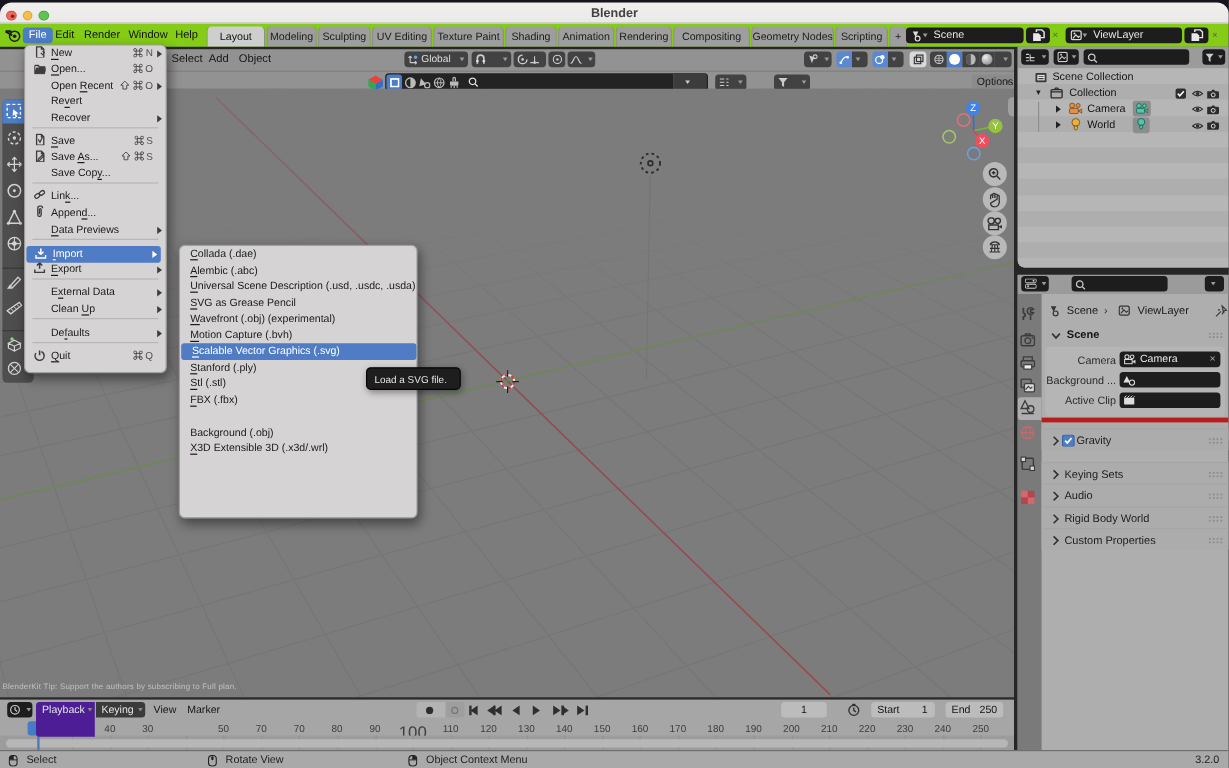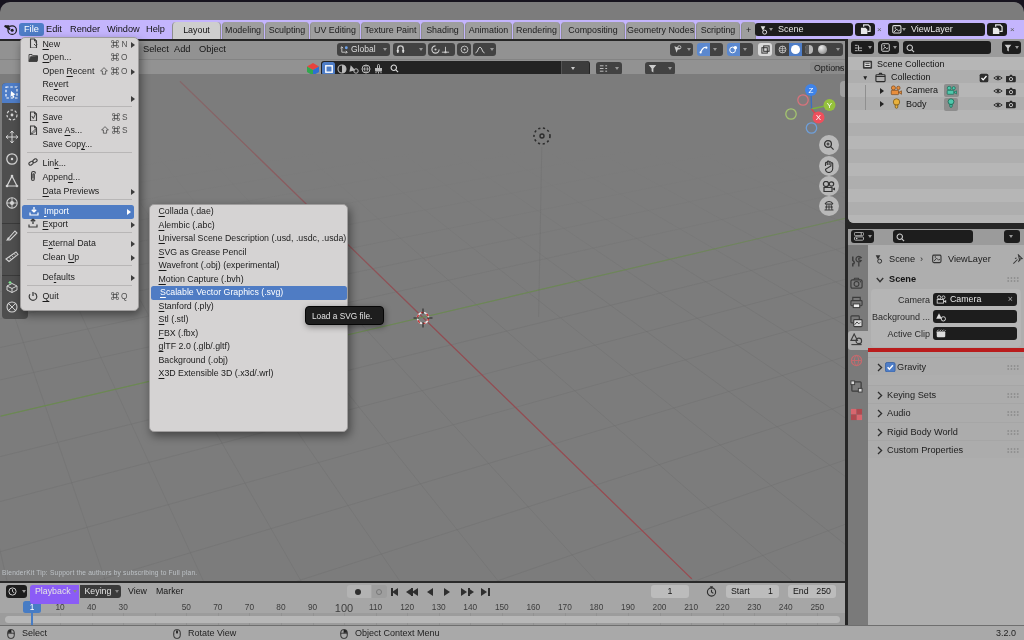--- a/index.html
+++ b/index.html
@@ -4,21 +4,21 @@
 *{margin:0;padding:0;box-sizing:border-box}
 html,body{width:1024px;height:640px;overflow:hidden}
 body{font-family:"Liberation Sans",sans-serif;background:#17141f;position:relative}
 .abs{position:absolute}
 #win{position:absolute;left:0;top:2px;width:1024px;height:638px;background:#7c7c7c;border-radius:10px 10px 0 0;overflow:hidden}
 
 #titlebar{position:absolute;left:0;top:0;width:1024px;height:18px;background:linear-gradient(#f2f0ef,#ebe9e8);border-bottom:1px solid #c9c7c6}
 .tl{position:absolute;top:6.5px;width:8.5px;height:8.5px;border-radius:50%}
 #title{position:absolute;top:3px;left:0;width:1024px;text-align:center;font-size:10.5px;font-weight:bold;color:#424242}
 
-#topbar{position:absolute;left:0;top:18px;width:1024px;height:21px;background:#c4b5fd}
+#topbar{position:absolute;left:0;top:18px;width:1024px;height:21px;background:#84cc16}
 .menu{position:absolute;top:2.5px;height:13.5px;line-height:13.5px;font-size:9.2px;color:#111;padding:0 5px;border-radius:3px}
 .tab{position:absolute;top:2px;height:16.5px;line-height:16.5px;font-size:8.9px;white-space:nowrap;overflow:hidden;color:#1c1c1c;text-align:center;background:#9e9e9e;border-radius:4px 4px 0 0;border-left:1px solid #8e8e8e;border-right:1px solid #8e8e8e}
 .tab.act{background:#cecece;color:#111}
 .dk{background:#1d1d1d;color:#e7e7e7;border-radius:3px}
 
 #row2{position:absolute;left:0;top:36.5px;width:845px;height:20px;background:#929292;border-top:2px solid #262626}
 #row3{position:absolute;left:0;top:56.5px;width:845px;height:15.5px;background:#929292;border-top:1px solid #838383}
 .hmenu{position:absolute;top:0;height:17.5px;line-height:17.5px;font-size:9.3px;color:#161616}
 .pill{position:absolute;top:2.5px;height:12.5px;background:#424242;border-radius:3px;color:#ddd;font-size:8.5px;line-height:12.5px}
 
@@ -42,20 +42,28 @@
 .cv{position:absolute;width:0;height:0;border-left:2.8px solid transparent;border-right:2.8px solid transparent;border-top:3.8px solid #999}
 .ra{position:absolute;width:0;height:0;border-top:3px solid transparent;border-bottom:3px solid transparent;border-left:4px solid #3c3c3c}
 .olrow{left:0;width:176px;height:13.2px;font-size:9px;color:#141414;line-height:13.2px}
 .ol-ic{position:absolute}
 .lab{left:20px;width:62px;text-align:right;font-size:9px;color:#2a2a2a}
 #sbar span{position:absolute}
 u{text-decoration-thickness:1px;text-underline-offset:1.5px}
 </style></head>
 <body>
 <div id="win">
+<div id="titlebar">
+ <div class="tl" style="left:5.4px;background:#ee6a5e;border:0.5px solid #d5574c">
+        <div style="position:absolute;left:2.6px;top:2.6px;width:3px;height:3px;border-radius:50%;background:#8c1c10"></div>
+      </div>
+ <div class="tl" style="left:18.6px;background:#f5bd4f;border:0.5px solid #dfa73c"></div>
+ <div class="tl" style="left:32.3px;background:#61c354;border:0.5px solid #4fae43"></div>
+ <div id="title">Blender</div>
+</div>
 
 <div id="topbar">
  <svg class="abs" style="left:4px;top:3px" width="15" height="13" viewBox="0 0 22 18">
         <g fill="none" stroke="#1d1d1d" stroke-width="1.8">
           <circle cx="12" cy="10" r="6.2"></circle>
           <circle cx="12" cy="10" r="2.2" fill="#1d1d1d" stroke="none"></circle>
           <path d="M1 4 L9 9" stroke-width="2.5"></path>
           <path d="M1 4 L8 4" stroke-width="2.5"></path>
         </g>
       </svg>
@@ -485,21 +493,21 @@
             <path d="M4 2.5 l1-1.5 h2 l1 1.5 h2.4 a1.5 1.5 0 0 1 1.5 1.5 v4.5 a1.5 1.5 0 0 1 -1.5 1.5 h-9.8 a1.5 1.5 0 0 1 -1.5 -1.5 V4 a1.5 1.5 0 0 1 1.5 -1.5 Z" fill="#2c2c2c"></path>
             <circle cx="6" cy="6.2" r="2" fill="none" stroke="#ddd" stroke-width="1"></circle>
           </svg>
  </div>
  <div class="abs olrow" style="top:59.1px">
           <div class="ra" style="left:32px;top:3.5px;border-left-color:#222"></div>
    <svg class="abs" style="left:43px;top:0.5px" width="11" height="12" viewBox="0 0 11 12">
             <circle cx="5.5" cy="4" r="3.2" fill="#e9b13c" stroke="#7a5a1e" stroke-width="0.8"></circle>
             <path d="M4.2 7 h2.6 v2 a1.3 1.3 0 0 1 -2.6 0 Z" fill="#e9b13c" stroke="#7a5a1e" stroke-width="0.8"></path>
           </svg>
-   <span style="position:absolute;left:58px">Body</span>
+   <span style="position:absolute;left:58px">World</span>
    <div class="abs" style="left:96px;top:0;width:14px;height:13px;background:#8d8d8d;border-radius:2px"></div>
    <svg class="abs" style="left:98px;top:0.5px" width="10" height="11" viewBox="0 0 11 12">
             <circle cx="5.5" cy="4" r="3.2" fill="#4fc9ad" stroke="#1d6a56" stroke-width="0.9"></circle>
             <path d="M4.2 7 h2.6 v2 a1.3 1.3 0 0 1 -2.6 0 Z" fill="#4fc9ad" stroke="#1d6a56" stroke-width="0.9"></path>
           </svg>
    <svg class="ol-ic" style="left:145px;top:2px" width="10" height="10" viewBox="0 0 12 12">
             <path d="M1 6 Q6 1.5 11 6 Q6 10.5 1 6 Z" fill="none" stroke="#2c2c2c" stroke-width="1.1"></path>
             <circle cx="6" cy="6" r="1.7" fill="#2c2c2c"></circle>
           </svg>
           <svg class="ol-ic" style="left:157.5px;top:2.5px" width="10" height="9" viewBox="0 0 12 11">
@@ -748,21 +756,21 @@
 <div id="tline">
  <div class="abs" style="left:48.1px;top:18.5px;width:24px;text-align:center;font-size:8.3px;color:#3d3d3d">10</div>
  <div class="abs" style="left:79.6px;top:18.5px;width:24px;text-align:center;font-size:8.3px;color:#3d3d3d">40</div>
  <div class="abs" style="left:111.2px;top:18.5px;width:24px;text-align:center;font-size:8.3px;color:#3d3d3d">30</div>
  <div class="abs" style="left:142.7px;top:34px;width:24px;text-align:center;font-size:8.3px;color:#3d3d3d">40</div>
  <div class="abs" style="left:174.3px;top:18.5px;width:24px;text-align:center;font-size:8.3px;color:#3d3d3d">50</div>
  <div class="abs" style="left:205.8px;top:18.5px;width:24px;text-align:center;font-size:8.3px;color:#3d3d3d">70</div>
  <div class="abs" style="left:237.4px;top:18.5px;width:24px;text-align:center;font-size:8.3px;color:#3d3d3d">70</div>
  <div class="abs" style="left:268.9px;top:18.5px;width:24px;text-align:center;font-size:8.3px;color:#3d3d3d">80</div>
  <div class="abs" style="left:300.5px;top:18.5px;width:24px;text-align:center;font-size:8.3px;color:#3d3d3d">90</div>
- <div class="abs" style="left:332.0px;top:18.5px;width:24px;text-align:center;font-size:11px;color:#3d3d3d">100</div>
+ <div class="abs" style="left:332.0px;top:18.5px;width:24px;text-align:center;font-size:14px;color:#3d3d3d">100</div>
  <div class="abs" style="left:363.6px;top:18.5px;width:24px;text-align:center;font-size:8.3px;color:#3d3d3d">110</div>
  <div class="abs" style="left:395.1px;top:18.5px;width:24px;text-align:center;font-size:8.3px;color:#3d3d3d">120</div>
  <div class="abs" style="left:426.7px;top:18.5px;width:24px;text-align:center;font-size:8.3px;color:#3d3d3d">130</div>
  <div class="abs" style="left:458.2px;top:18.5px;width:24px;text-align:center;font-size:8.3px;color:#3d3d3d">140</div>
  <div class="abs" style="left:489.8px;top:18.5px;width:24px;text-align:center;font-size:8.3px;color:#3d3d3d">150</div>
  <div class="abs" style="left:521.3px;top:18.5px;width:24px;text-align:center;font-size:8.3px;color:#3d3d3d">160</div>
  <div class="abs" style="left:552.9px;top:18.5px;width:24px;text-align:center;font-size:8.3px;color:#3d3d3d">170</div>
  <div class="abs" style="left:584.4px;top:18.5px;width:24px;text-align:center;font-size:8.3px;color:#3d3d3d">180</div>
  <div class="abs" style="left:616.0px;top:18.5px;width:24px;text-align:center;font-size:8.3px;color:#3d3d3d">190</div>
  <div class="abs" style="left:647.5px;top:18.5px;width:24px;text-align:center;font-size:8.3px;color:#3d3d3d">200</div>
@@ -802,21 +810,21 @@
  <div class="abs" style="left:5px;top:33px;width:835px;height:7px;background:#b7b7b7;border-radius:3.5px"></div>
  <div class="abs" style="left:23px;top:17.5px;width:18px;height:12px;background:#477cc4;border-radius:2.5px;color:#fff;font-size:8.3px;text-align:center;line-height:12px">1</div>
  <div class="abs" style="left:30.8px;top:29.5px;width:2px;height:12.5px;background:#477cc4"></div>
  <div class="dk abs" style="left:6px;top:2px;width:21px;height:13px">
         <svg class="abs" style="left:2px;top:2px" width="9" height="9" viewBox="0 0 10 10">
           <circle cx="5" cy="5" r="4" fill="none" stroke="#ccc" stroke-width="1.1"></circle>
           <path d="M5 2.5 V5 L7 6.5" stroke="#ccc" fill="none" stroke-width="1.1"></path>
         </svg>
         <div class="cv" style="right:1.5px;top:5px"></div>
       </div>
- <div class="abs" style="left:30px;top:2px;width:49px;height:19px;background:#8b5cf6;border-radius:3px 0 0 3px;color:#e4e4e4;font-size:8.8px;line-height:13px">
+ <div class="abs" style="left:30px;top:2px;width:49px;height:29px;background:#4c1d95;border-radius:3px 0 0 3px;color:#e4e4e4;font-size:8.8px;line-height:13px">
         <span style="position:absolute;left:5px">Playback</span>
         <div class="cv" style="right:2px;top:5px;border-top-color:#888"></div>
       </div>
  <div class="abs" style="left:79.5px;top:2px;width:41px;height:13px;background:#3a3a3a;border-radius:0 3px 3px 0;color:#e4e4e4;font-size:8.8px;line-height:13px">
         <span style="position:absolute;left:5px">Keying</span>
         <div class="cv" style="right:2px;top:5px;border-top-color:#888"></div>
       </div>
  <div class="abs" style="left:128px;top:2px;height:13px;font-size:8.8px;color:#161616;line-height:13px">View</div>
  <div class="abs" style="left:156px;top:2px;height:13px;font-size:8.8px;color:#161616;line-height:13px">Marker</div>
  <div class="abs" style="left:347px;top:2px;width:24px;height:13px;background:#b3b3b3;border-radius:3px 0 0 3px;text-align:center">
@@ -1075,23 +1083,20 @@
       </div>
 <div class="mi" style="top:95.25px">
         <span class="lbl" style="left:9px"><u>S</u>tanford (.ply)</span>
       </div>
 <div class="mi" style="top:108.75px">
         <span class="lbl" style="left:9px"><u>S</u>tl (.stl)</span>
       </div>
 <div class="mi" style="top:122.25px">
         <span class="lbl" style="left:9px"><u>F</u>BX (.fbx)</span>
       </div>
-<div class="mi" style="top:135.75px">
-        <span class="lbl" style="left:9px"><u>g</u>lTF 2.0 (.glb/.gltf)</span>
-      </div>
 <div class="mi" style="top:149.25px">
         <span class="lbl" style="left:9px">Background (.obj)</span>
       </div>
 <div class="mi" style="top:162.75px">
         <span class="lbl" style="left:9px"><u>X</u>3D Extensible 3D (.x3d/.wrl)</span>
       </div>
 </div>
 <div class="abs" style="left:305px;top:304px;width:79px;height:18.5px;background:#1e1e1e;border:1px solid #060606;border-radius:4px;box-shadow:1px 2px 6px rgba(0,0,0,.4)">
       <span style="position:absolute;left:6px;top:3.5px;font-size:8.3px;color:#e3e3e3;white-space:nowrap">Load a SVG file.</span>
     </div>

